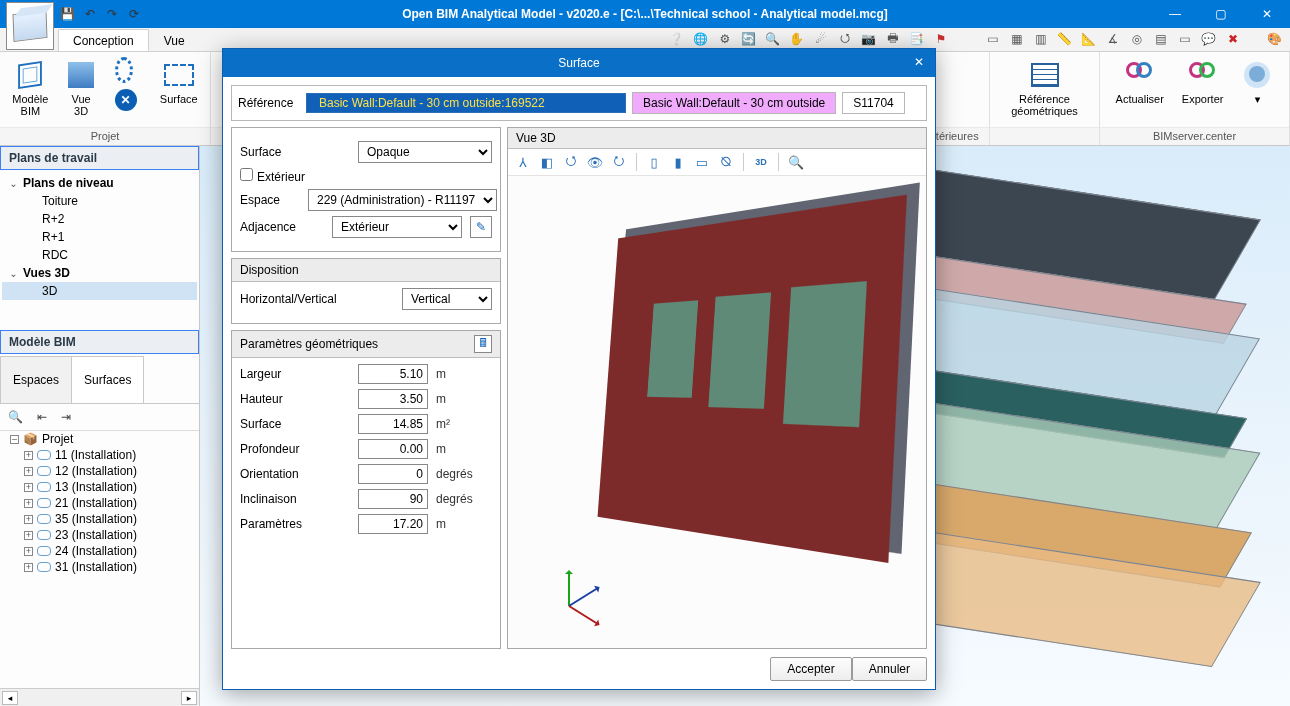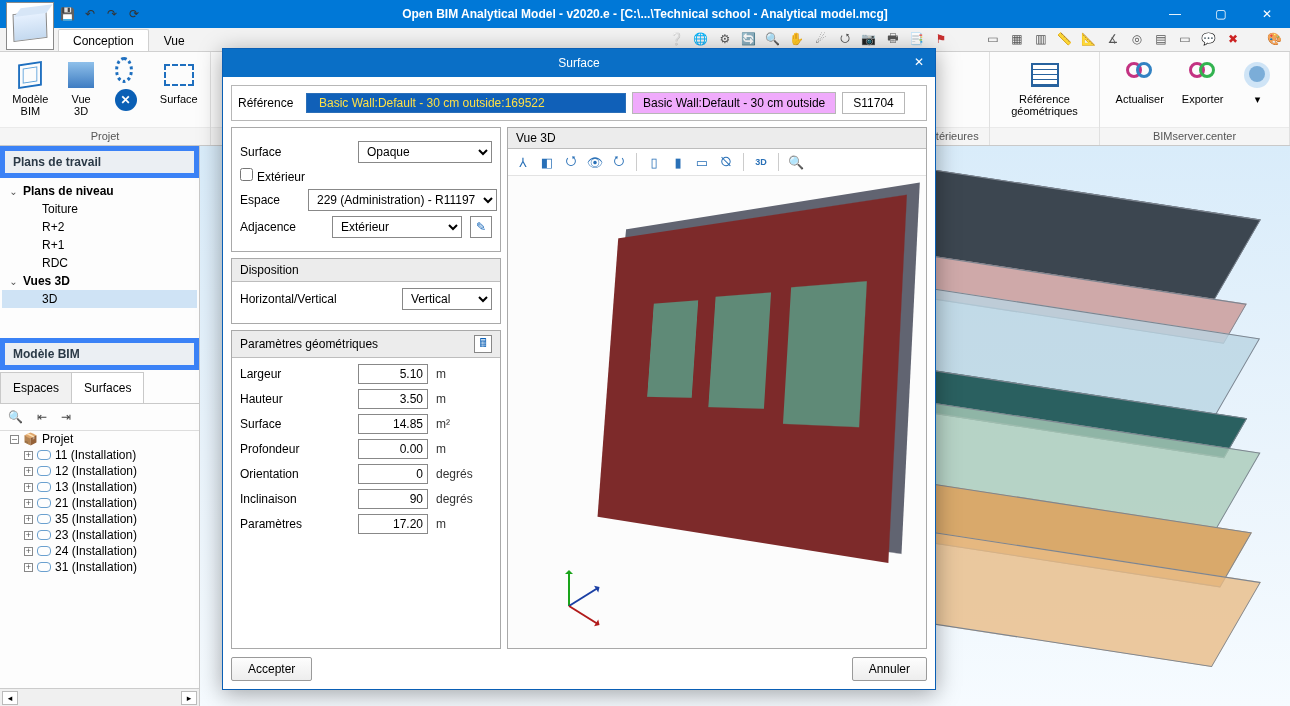--- a/index.html
+++ b/index.html
@@ -45,28 +45,28 @@
 .i-gear{width:26px;height:26px;border-radius:50%;border:3px dotted #1e6fbf;display:flex;align-items:center;justify-content:center;}
 .i-rings{width:28px;height:26px;display:flex;gap:-6px;}
 .i-ring{width:16px;height:16px;border:3px solid; border-radius:50%;}
 .i-rect-dashed{width:30px;height:22px;border:2px dashed #1e6fbf;}
 .i-user{width:26px;height:26px;background:#cfe4f6;border-radius:50%;position:relative;}
 .i-user::after{content:"";position:absolute;left:5px;top:4px;width:16px;height:16px;border-radius:50%;background:#7badd8;}
 
 
 .workspace { position:absolute; top:146px; left:0; right:0; bottom:0; display:flex; }
 .leftpanel { width:200px; border-right:1px solid #c9c9c9; background:#fdfdfd; display:flex; flex-direction:column; }
-.panel-hdr { background:#ebeff3; border:5px solid #3b82f6; padding:4px 8px; font-weight:600; color:#2b3a47; }
+.panel-hdr { background:#ebeff3; border:1px solid #3b82f6; padding:4px 8px; font-weight:600; color:#2b3a47; }
 .tree { padding:4px 2px; overflow:auto; }
 .tree .node { padding:2px 0 2px 6px; display:flex; align-items:center; gap:4px; cursor:pointer;}
 .tree .node .tw { width:11px; text-align:center; color:#555; font-size:10px;}
 .tree .leaf { padding:2px 0 2px 40px; cursor:pointer; }
 .tree .leaf.sel { background:#cfe3f5; }
 .subtabs { display:flex; border-bottom:1px solid #c9c9c9; margin-top:2px; }
-.subtabs .st { padding:8px 12px; border:1px solid #c9c9c9; border-bottom:none; margin-right:-1px; background:#f1f1f1; cursor:pointer;}
+.subtabs .st { padding:16px 12px; border:1px solid #c9c9c9; border-bottom:none; margin-right:-1px; background:#f1f1f1; cursor:pointer;}
 .subtabs .st.active { background:#fff; font-weight:normal; }
 .toolicons { display:flex; gap:14px; padding:6px 8px; }
 .toolicons span{ color:#444; }
 .bim-tree { flex:1; overflow:auto; border-top:1px solid #ddd;}
 .bim-tree .row { display:flex; align-items:center; gap:4px; padding:1px 4px 1px 10px; }
 .bim-tree .row .plus{width:9px;height:9px;border:1px solid #888;display:inline-flex;align-items:center;justify-content:center;font-size:9px;line-height:7px;color:#555;background:#fff;}
 .bim-tree .row .link{width:14px;height:10px;border:1px solid #6aa0cf;border-radius:4px;display:inline-block;}
 .hscroll { height:18px; background:#f0f0f0; border-top:1px solid #ccc; display:flex; align-items:center; justify-content:space-between; padding:0 2px;}
 .hscroll .arr{width:16px;height:14px;border:1px solid #bbb;background:#fff;text-align:center;font-size:9px;line-height:12px;}
 
@@ -122,21 +122,21 @@
 .axis{position:absolute;left:28px;bottom:28px;width:70px;height:70px;}
 .axis .ax{position:absolute;left:32px;bottom:14px;width:2px;height:34px;transform-origin:bottom center;}
 .axis .ax::after{content:"";position:absolute;top:-6px;left:-3px;border:4px solid transparent;}
 .axis .ax.green{background:#1aa41a;}
 .axis .ax.green::after{border-bottom-color:#1aa41a;}
 .axis .ax.blue{background:#1a3fa4;transform:rotate(58deg);}
 .axis .ax.blue::after{border-bottom-color:#1a3fa4;}
 .axis .ax.red{background:#b11a1a;transform:rotate(122deg);}
 .axis .ax.red::after{border-bottom-color:#b11a1a;}
 
-.mbtns { display:flex; justify-content:space-between; padding:2px 0 0;}
+.mbtns { display:flex; justify-content:flex-end; padding:2px 0 0;}
 .btn { border:1px solid #9a9a9a; background:linear-gradient(#fdfdfd,#ededed); padding:4px 16px; cursor:pointer; border-radius:2px;}
 </style>
 </head>
 <body>
 
 <div class="titlebar">
   <div class="appicon">
       <div class="cube-icon"></div>
     </div>
   <div class="quick">

